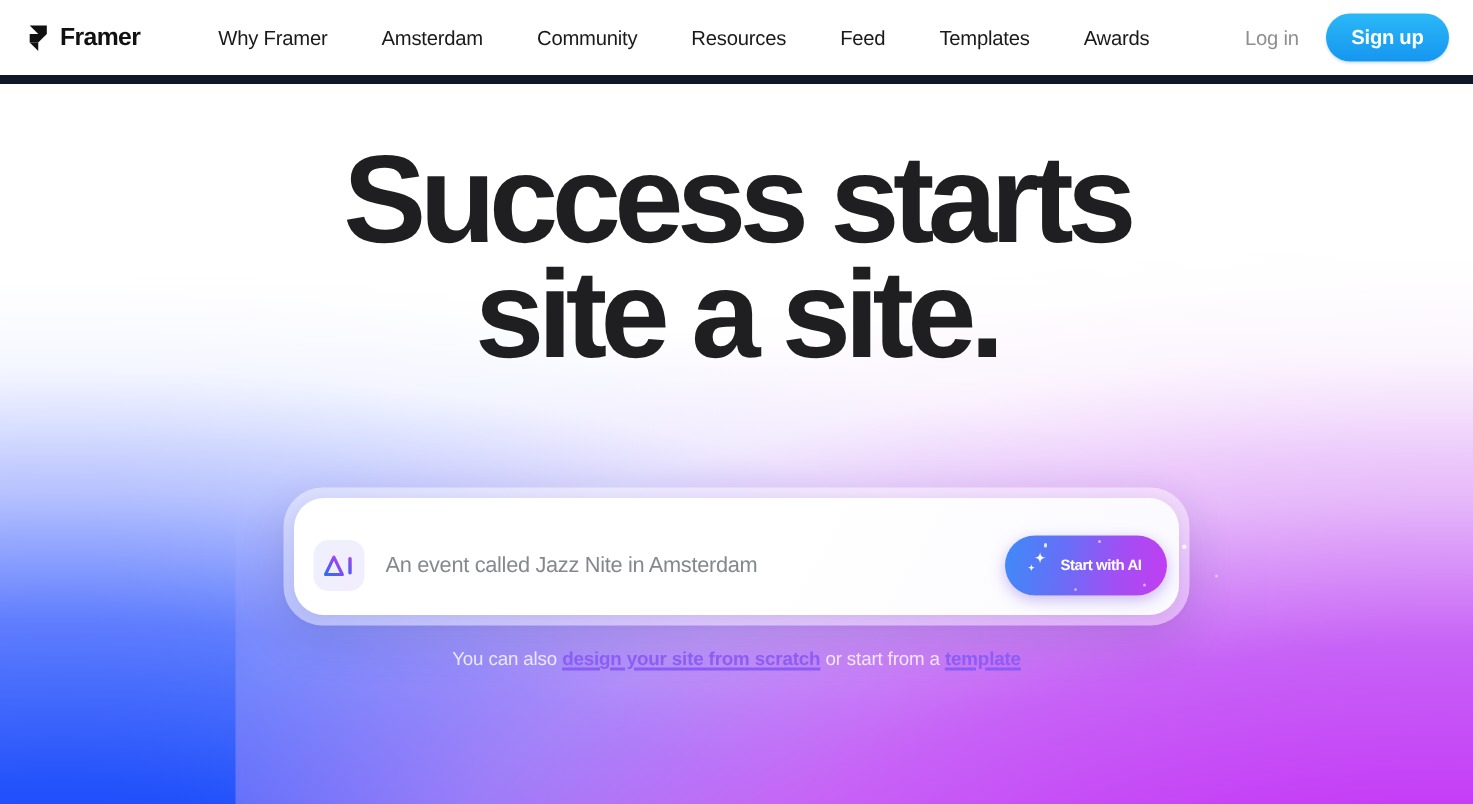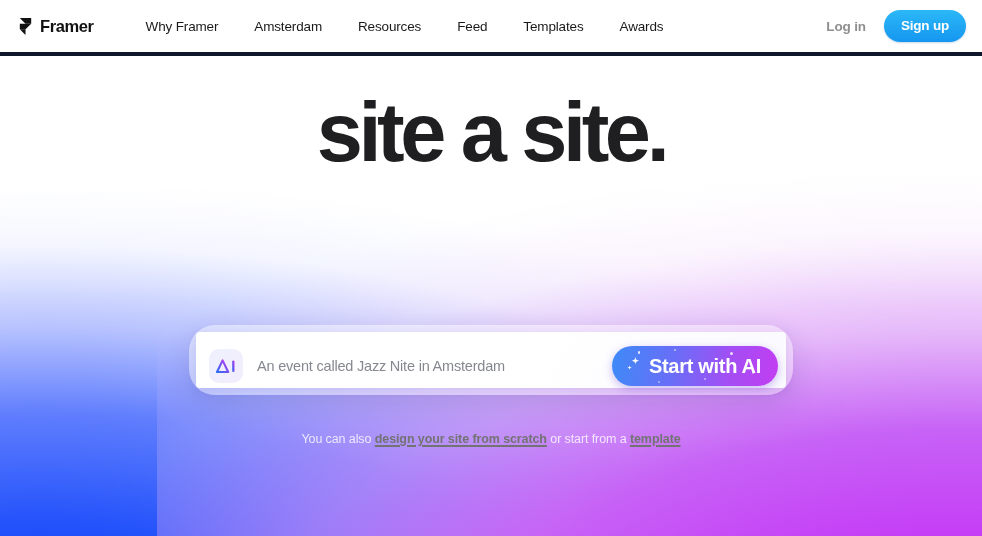--- a/index.html
+++ b/index.html
@@ -12,40 +12,40 @@
     background:#ffffff;
   }
 
   #page { position:relative; width:982px; height:536px; overflow:hidden; }
 
   
   .nav {
     position:relative; z-index:30;
     height:56px; width:100%;
     background:#ffffff;
-    border-bottom:4px solid #0f172a;
+    border-bottom:6px solid #0f172a;
     display:flex; align-items:center;
     padding:0 16px 0 18px;
   }
   .brand { display:flex; align-items:center; gap:7px; margin-right:34px; }
   .brand-mark { width:15px; height:19px; display:block; }
   .brand-name {
     font-size:16.5px; font-weight:bold; color:#111111;
     letter-spacing:-0.4px; white-space:nowrap;
   }
 
   .nav-links { display:flex; align-items:flex-start; gap:0; }
   .nav-link {
     font-size:13.5px; color:#1a1a1a; font-weight:500;
     letter-spacing:-0.15px; white-space:nowrap;
     padding:6px 18px; cursor:pointer; text-decoration:none;
   }
   .nav-right { margin-left:auto; display:flex; align-items:center; gap:4px; }
   .nav-login {
-    font-size:13.5px; color:#8f8f8f; font-weight:700;
+    font-size:13.5px; color:#8f8f8f; font-weight:400;
     letter-spacing:-0.15px; padding:6px 14px;
     cursor:pointer; text-decoration:none; white-space:nowrap;
   }
   .signup-btn {
     font-size:13.5px; font-weight:bold; color:#ffffff;
     letter-spacing:-0.2px; white-space:nowrap;
     background:linear-gradient(180deg,#2bb8f7 0%,#1596f0 100%);
     border:none; border-radius:999px;
     padding:8px 17px 9px; cursor:pointer;
     font-family:"Liberation Sans", sans-serif;
@@ -100,21 +100,21 @@
   }
   .prompt-halo {
     position:relative;
     border-radius:26px;
     padding:7px;
     background:rgba(255,255,255,0.42);
     box-shadow:0 10px 30px rgba(40,30,120,.16);
   }
   .prompt-card {
     position:relative;
-    height:56px; border-radius:4px;
+    height:78px; border-radius:20px;
     background:linear-gradient(120deg,#ffffff 0%,#ffffff 55%,#fafaff 100%);
     display:flex; align-items:center;
     padding:12px 8px 0 13px;
     box-shadow:0 2px 10px rgba(60,50,130,.10);
   }
 
   .ai-badge {
     width:34px; height:34px; flex:none;
     border-radius:10px;
     background:linear-gradient(140deg,#eef0fe 0%,#f3edfc 100%);
@@ -133,21 +133,21 @@
   .prompt-input::placeholder { color:#85888f; opacity:1; }
 
   .start-btn {
     position:relative; flex:none;
     border:none; cursor:pointer;
     border-radius:999px;
     padding:0 17px 0 13px;
     height:40px;
     display:flex; align-items:center; gap:7px;
     color:#ffffff; font-weight:bold;
-    font-size:20px; letter-spacing:-0.3px;
+    font-size:10px; letter-spacing:-0.3px;
     font-family:"Liberation Sans", sans-serif;
     background:linear-gradient(100deg,#3d8bf8 0%,#6a6df7 38%,#a34ef4 70%,#c33df2 100%);
     box-shadow:0 3px 10px rgba(110,60,220,.34);
     overflow:visible; white-space:nowrap;
   }
   .spark { display:block; }
 
   .star { position:absolute; background:#ffffff; border-radius:50%; pointer-events:none; }
   .s1 { width:2.5px; height:2.5px; left:26px;  top:5px;  opacity:.85; }
   .s2 { width:2px;   height:2px;   left:62px;  top:3px;  opacity:.6; }
@@ -157,21 +157,21 @@
   .s6 { width:2px;   height:2px;   left:140px; top:26px; opacity:.45; }
 
   
   .subtext {
     position:absolute; left:0; top:376px; width:100%;
     text-align:center; z-index:8;
     font-size:12.5px; letter-spacing:-0.1px;
     color:rgba(255,255,255,0.80);
   }
   .subtext a {
-    color:#737373; font-weight:bold;
+    color:#8b5cf6; font-weight:bold;
     text-decoration:underline;
     text-underline-offset:2px;
     text-decoration-thickness:1.5px;
     cursor:pointer;
   }
 </style>
 </head>
 <body>
 
 <div id="page">
@@ -185,20 +185,21 @@
           <path d="M1 7h12l-6 6H1z" fill="#111111"></path>
           <path d="M1 13h6v6z" fill="#111111"></path>
         </svg>
       </span>
       <span class="brand-name">Framer</span>
     </a>
 
     <div class="nav-links">
       <a class="nav-link">Why Framer</a>
       <a class="nav-link">Amsterdam</a>
+      <a class="nav-link">Community</a>
       <a class="nav-link">Resources</a>
       <a class="nav-link">Feed</a>
       <a class="nav-link">Templates</a>
       <a class="nav-link">Awards</a>
     </div>
 
     <div class="nav-right">
       <a class="nav-login">Log in</a>
       <button class="signup-btn">Sign up</button>
     </div>
@@ -208,20 +209,21 @@
 
     <div class="hero-bg">
       <div class="bg-base"></div>
       <div class="bg-blue"></div>
       <div class="bg-magenta"></div>
       <div class="bg-whitetop"></div>
     </div>
 
     <div class="hero-content">
       <h1 class="headline">
+        <span class="l1">Success starts</span>
         <span class="l2">site a site.</span>
       </h1>
     </div>
 
     <div class="prompt-wrap">
       <div class="prompt-halo">
         <div class="prompt-card">
 
           <span class="ai-badge">
             <svg width="21" height="15" viewBox="0 0 21 15" aria-hidden="true">

